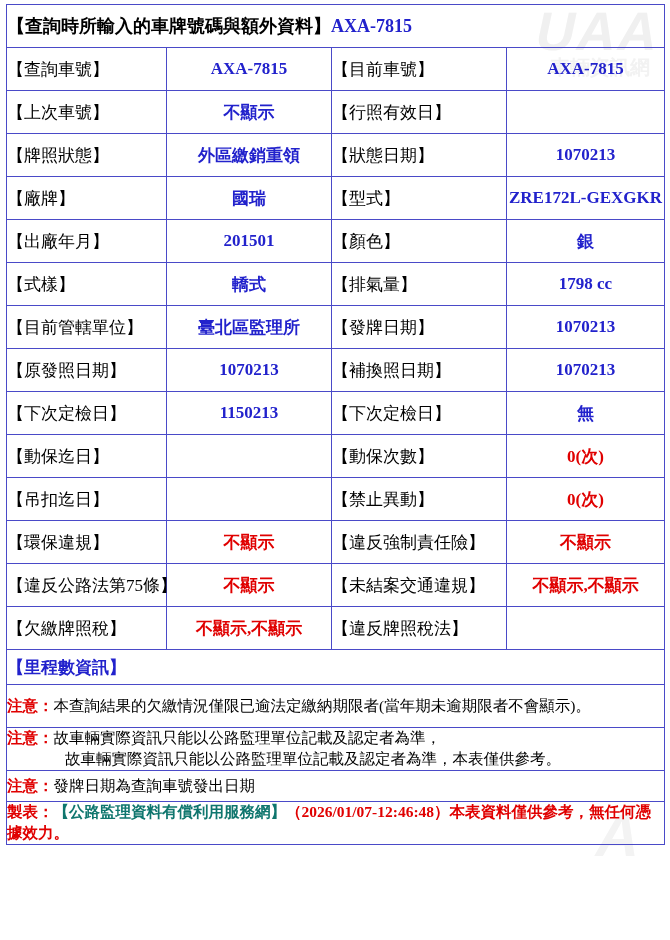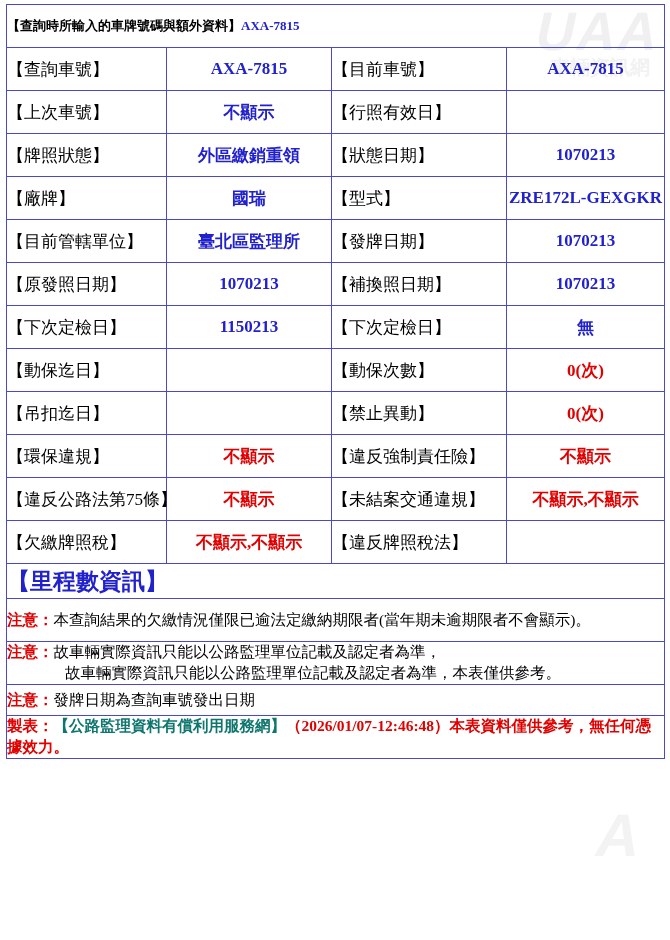--- a/index.html
+++ b/index.html
@@ -84,21 +84,21 @@
     color: #2222cc;
     font-weight: bold;
     text-align: center;
     white-space: nowrap;
   }
   .val.red {
     color: #e00000;
   }
   .hdr {
     font-weight: bold;
-    font-size: 13px;
+    font-size: 18px;
     padding-left: 8px;
   }
   .hdr .code {
     color: #2222cc;
     font-weight: bold;
   }
   .notes-cell {
     padding: 4px 6px 4px 8px;
     font-size: 15.5px;
     line-height: 1.35;
@@ -113,21 +113,21 @@
   }
   .note-row {
     height: auto;
   }
   .note-indent {
     display: inline-block;
     text-indent: 0;
   }
   .mileage {
     font-weight: bold;
-    font-size: 23px;
+    font-size: 17px;
     color: #2222cc;
     padding-left: 8px;
   }
   .maker {
     font-weight: bold;
     color: #e00000;
   }
   .maker .blue {
     color: #0f766e;
     font-weight: bold;
@@ -179,21 +179,33 @@
       </tr>
 
 
       <tr>
         <td class="lbl">【廠牌】</td>
         <td class="val">國瑞</td>
         <td class="lbl">【型式】</td>
         <td class="val">ZRE172L-GEXGKR</td>
       </tr>
 
-
+      <tr>
+        <td class="lbl">【出廠年月】</td>
+        <td class="val">201501</td>
+        <td class="lbl">【顏色】</td>
+        <td class="val">銀</td>
+      </tr>
+
+      <tr>
+        <td class="lbl">【式樣】</td>
+        <td class="val">轎式</td>
+        <td class="lbl">【排氣量】</td>
+        <td class="val">1798 cc</td>
+      </tr>
 
       <tr>
         <td class="lbl">【目前管轄單位】</td>
         <td class="val">臺北區監理所</td>
         <td class="lbl">【發牌日期】</td>
         <td class="val">1070213</td>
       </tr>
 
       <tr>
         <td class="lbl">【原發照日期】</td>

